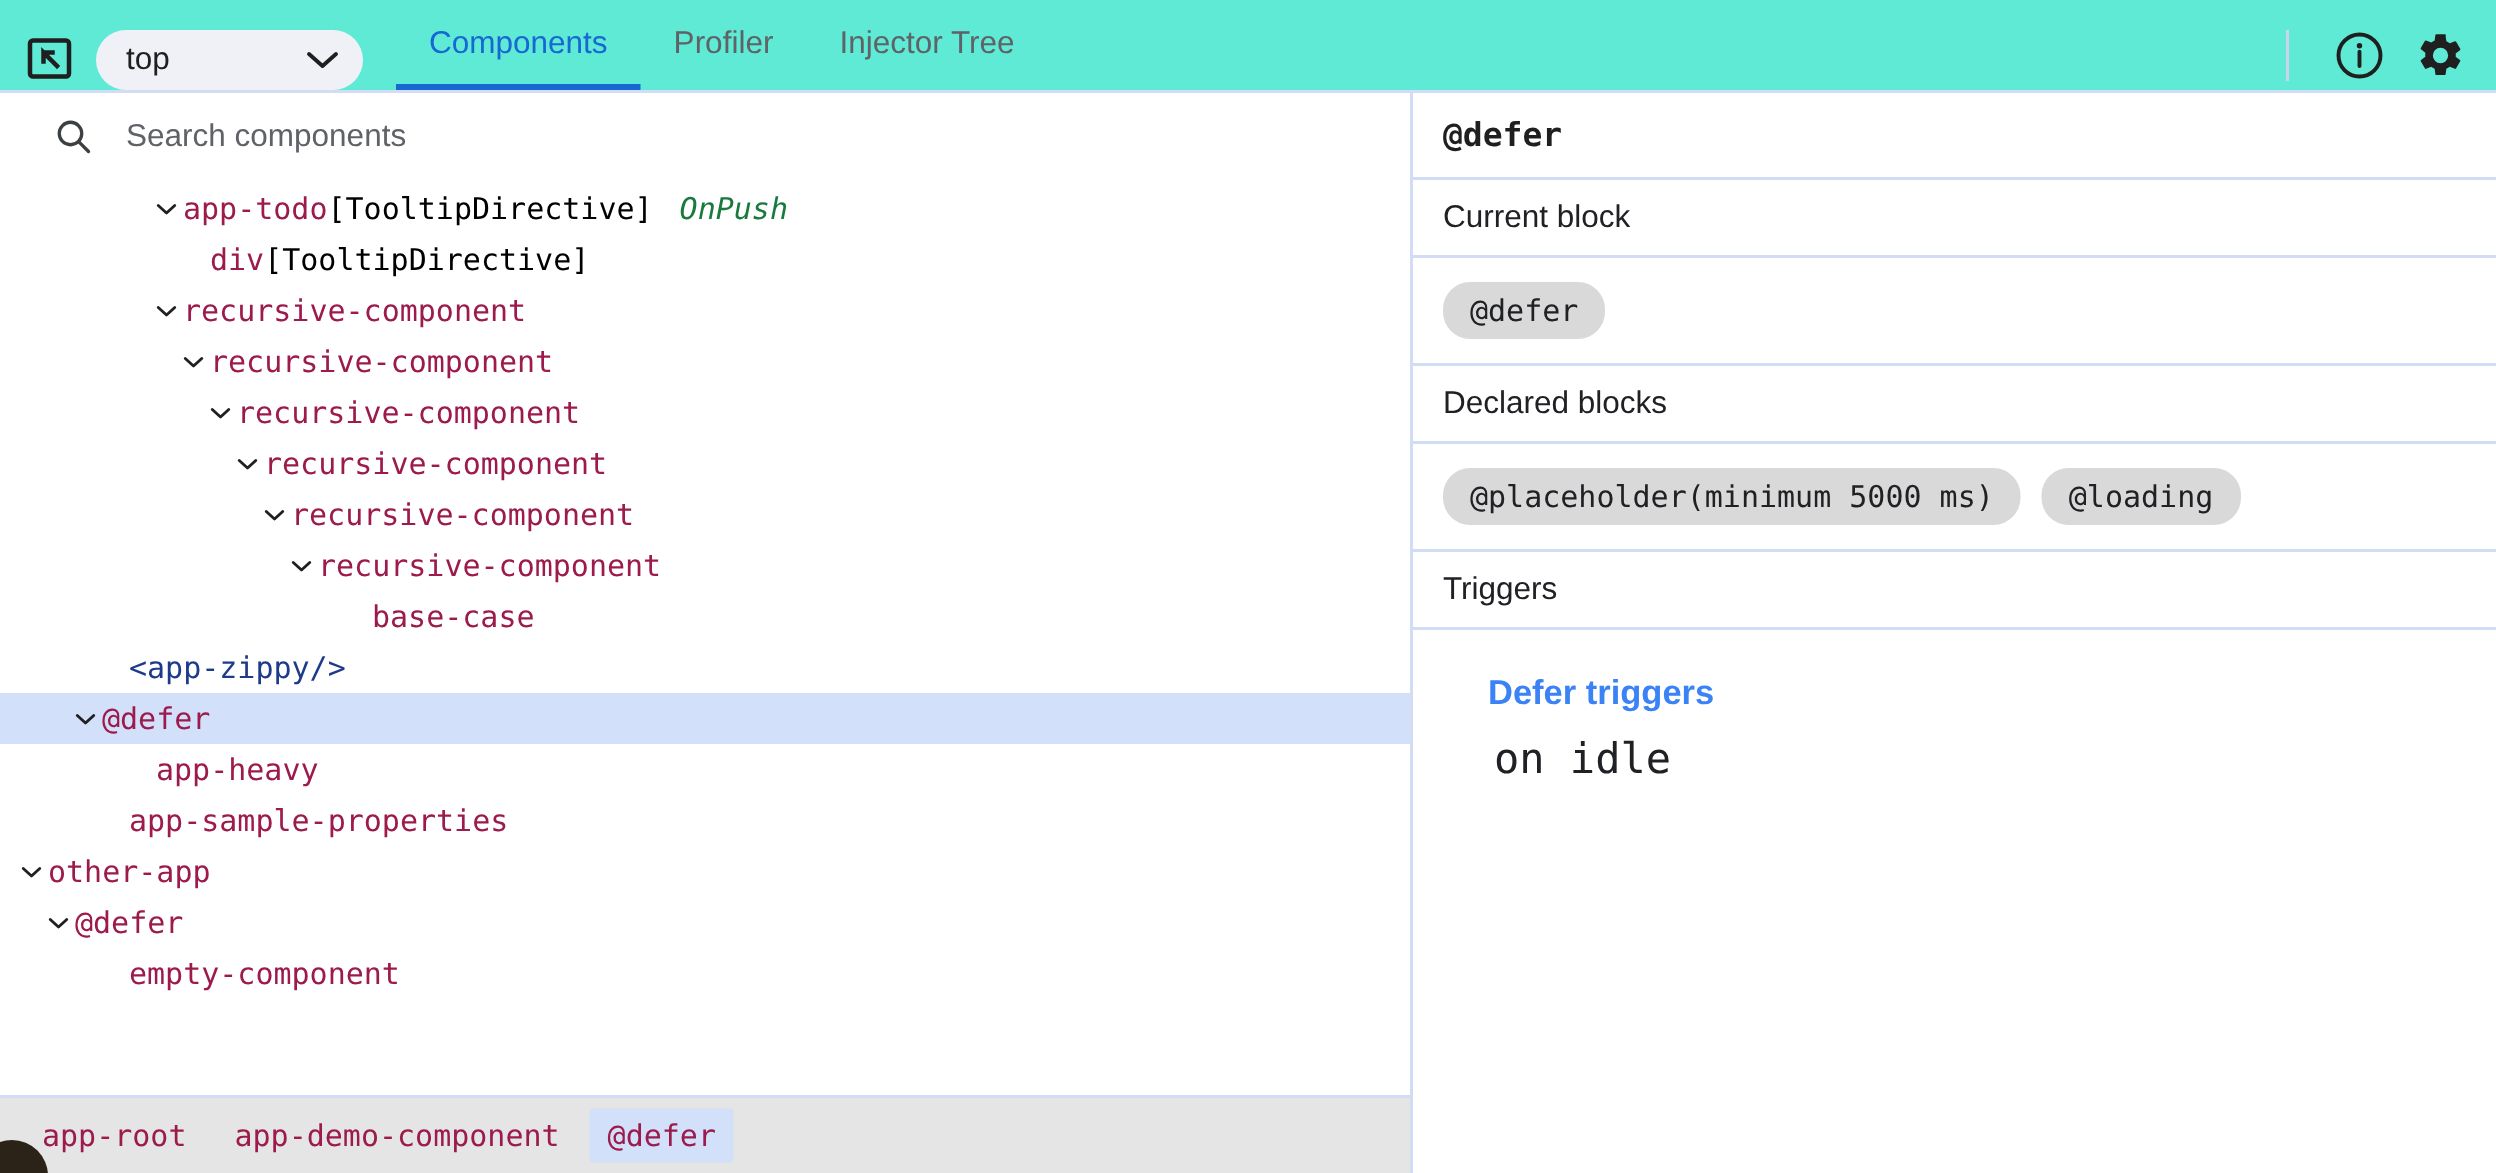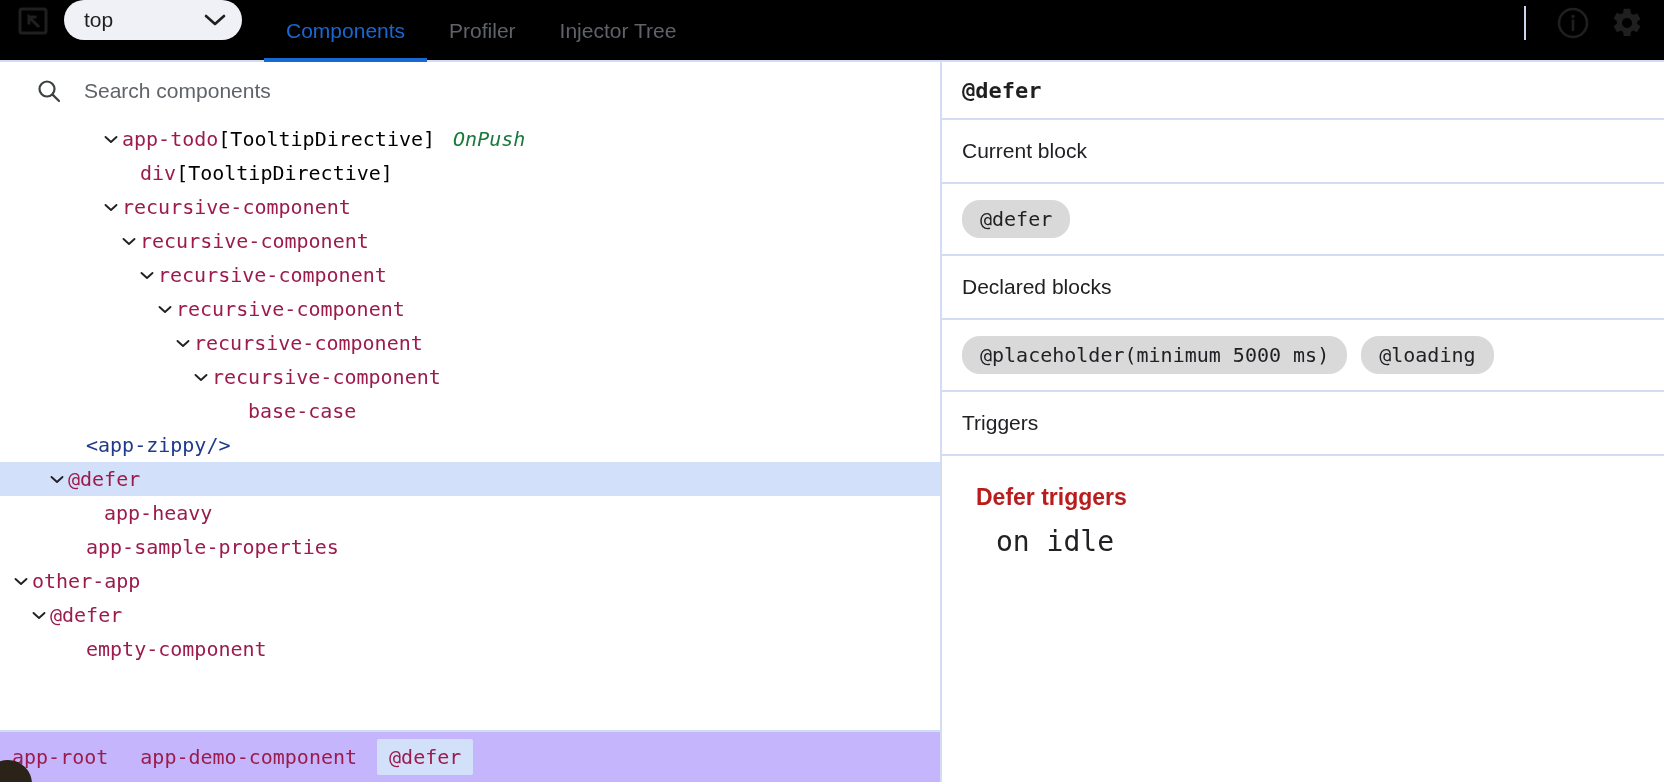--- a/index.html
+++ b/index.html
@@ -18,24 +18,24 @@
     display: flex;
     flex-direction: column;
     background: #fff;
   }
 
   
   .toolbar {
     height: 62px;
     flex: 0 0 62px;
     display: flex;
-    align-items: flex-start;
+    align-items: flex-end;
     padding: 0 14px 0 12px;
     border-bottom: 2px solid #d3dcf5;
-    background: #000000;
+    background: #5eead4;
     position: relative;
   }
   .inspect-btn {
     width: 42px; height: 42px;
     display: flex; align-items: center; justify-content: center;
     cursor: pointer;
     flex: 0 0 auto;
   }
   .inspect-btn svg { display: block; }
 
@@ -179,21 +179,22 @@
   .node-dir       { color: #000000; }
   .node-onpush    { color: #1a7a3e; font-style: italic; margin-left: 18px; }
 
   
   .breadcrumb {
     flex: 0 0 52px;
     height: 52px;
     border-top: 2px solid #d3dcf5;
     display: flex;
     align-items: center;
-    background: #c4b5fd;
+    padding-left: 16px;
+    background: #e5e5e5;
     position: relative;
     overflow: hidden;
   }
   .crumb {
     font-family: "DejaVu Sans Mono", monospace;
     font-size: 20px;
     color: #9c1b4c;
     padding: 6px 12px;
     margin-right: 8px;
     cursor: pointer;
@@ -229,21 +230,21 @@
     flex: 0 0 auto;
   }
   .rp-title {
     height: 58px;
     font-size: 22px;
     font-weight: bold;
     color: #1f1f1f;
     font-family: "DejaVu Sans Mono", monospace;
   }
   .rp-head {
-    height: 64px;
+    height: 52px;
     font-size: 21px;
     color: #202124;
   }
   .rp-chips {
     min-height: 72px;
     padding-top: 14px;
     padding-bottom: 14px;
     display: flex;
     align-items: center;
     flex-wrap: wrap;
@@ -257,24 +258,24 @@
     font-family: "DejaVu Sans Mono", monospace;
     font-size: 20px;
     white-space: nowrap;
     cursor: pointer;
   }
   .rp-free {
     flex: 1 1 auto;
     padding: 28px 20px 0 34px;
   }
   .rp-free h3 {
-    margin: 0 0 14px 0;
+    margin: 0 0 14px 16px;
     font-size: 23px;
     font-weight: bold;
-    color: #b91c1c;
+    color: #3b82f6;
     font-family: "Liberation Sans", sans-serif;
   }
   .trigger-line {
     font-family: "DejaVu Sans Mono", monospace;
     font-size: 28px;
     color: #202124;
     padding-left: 20px;
   }
 </style>
 </head>

